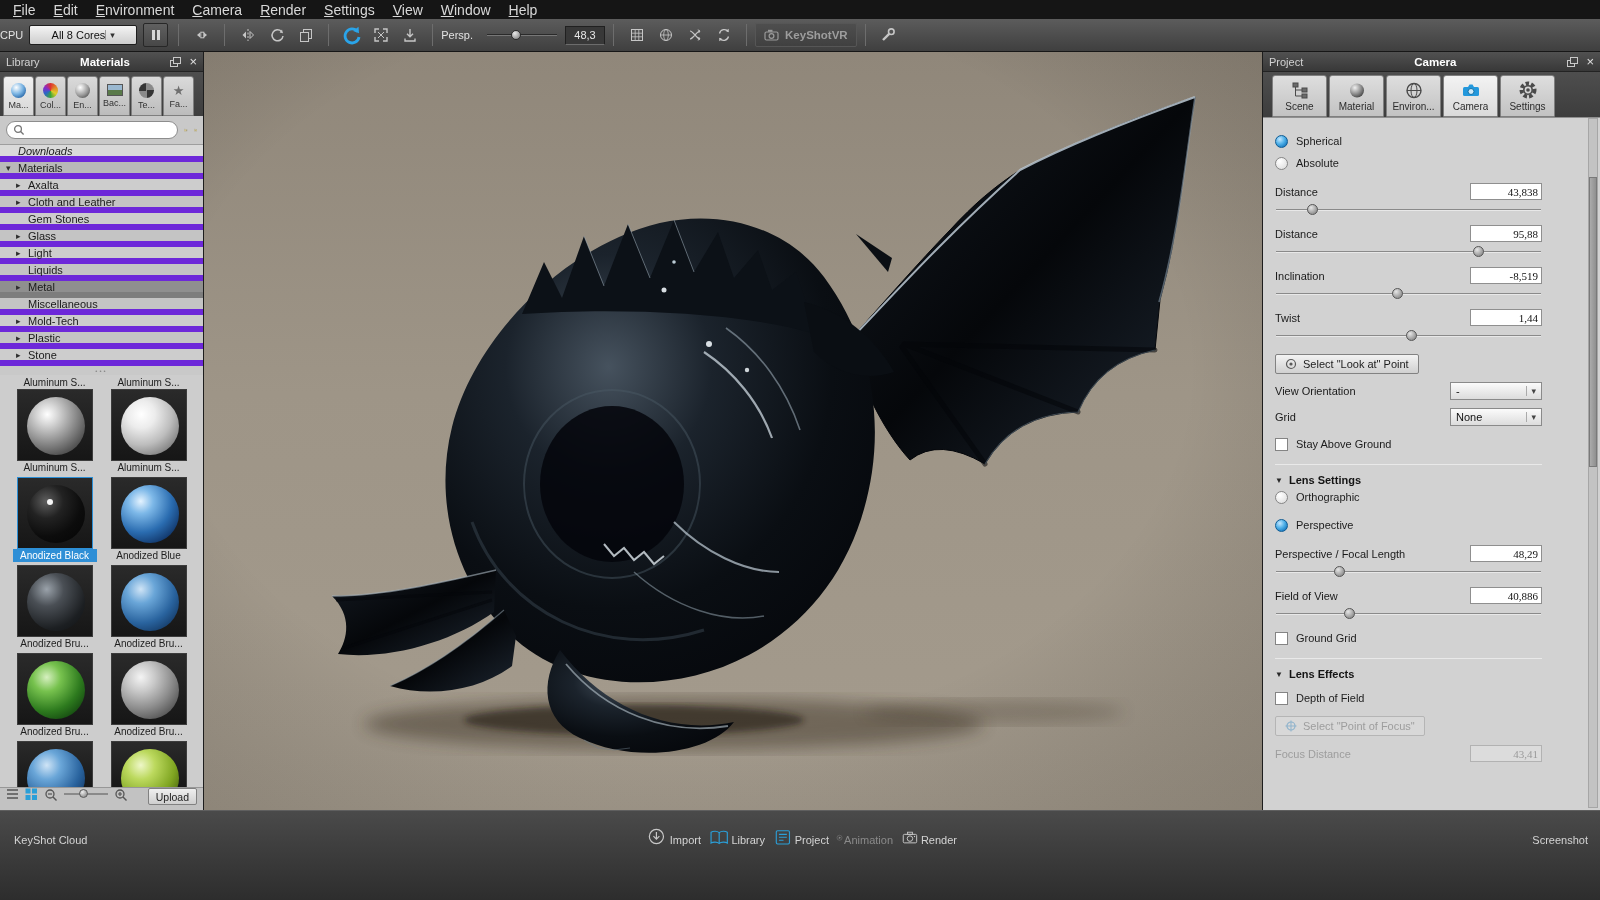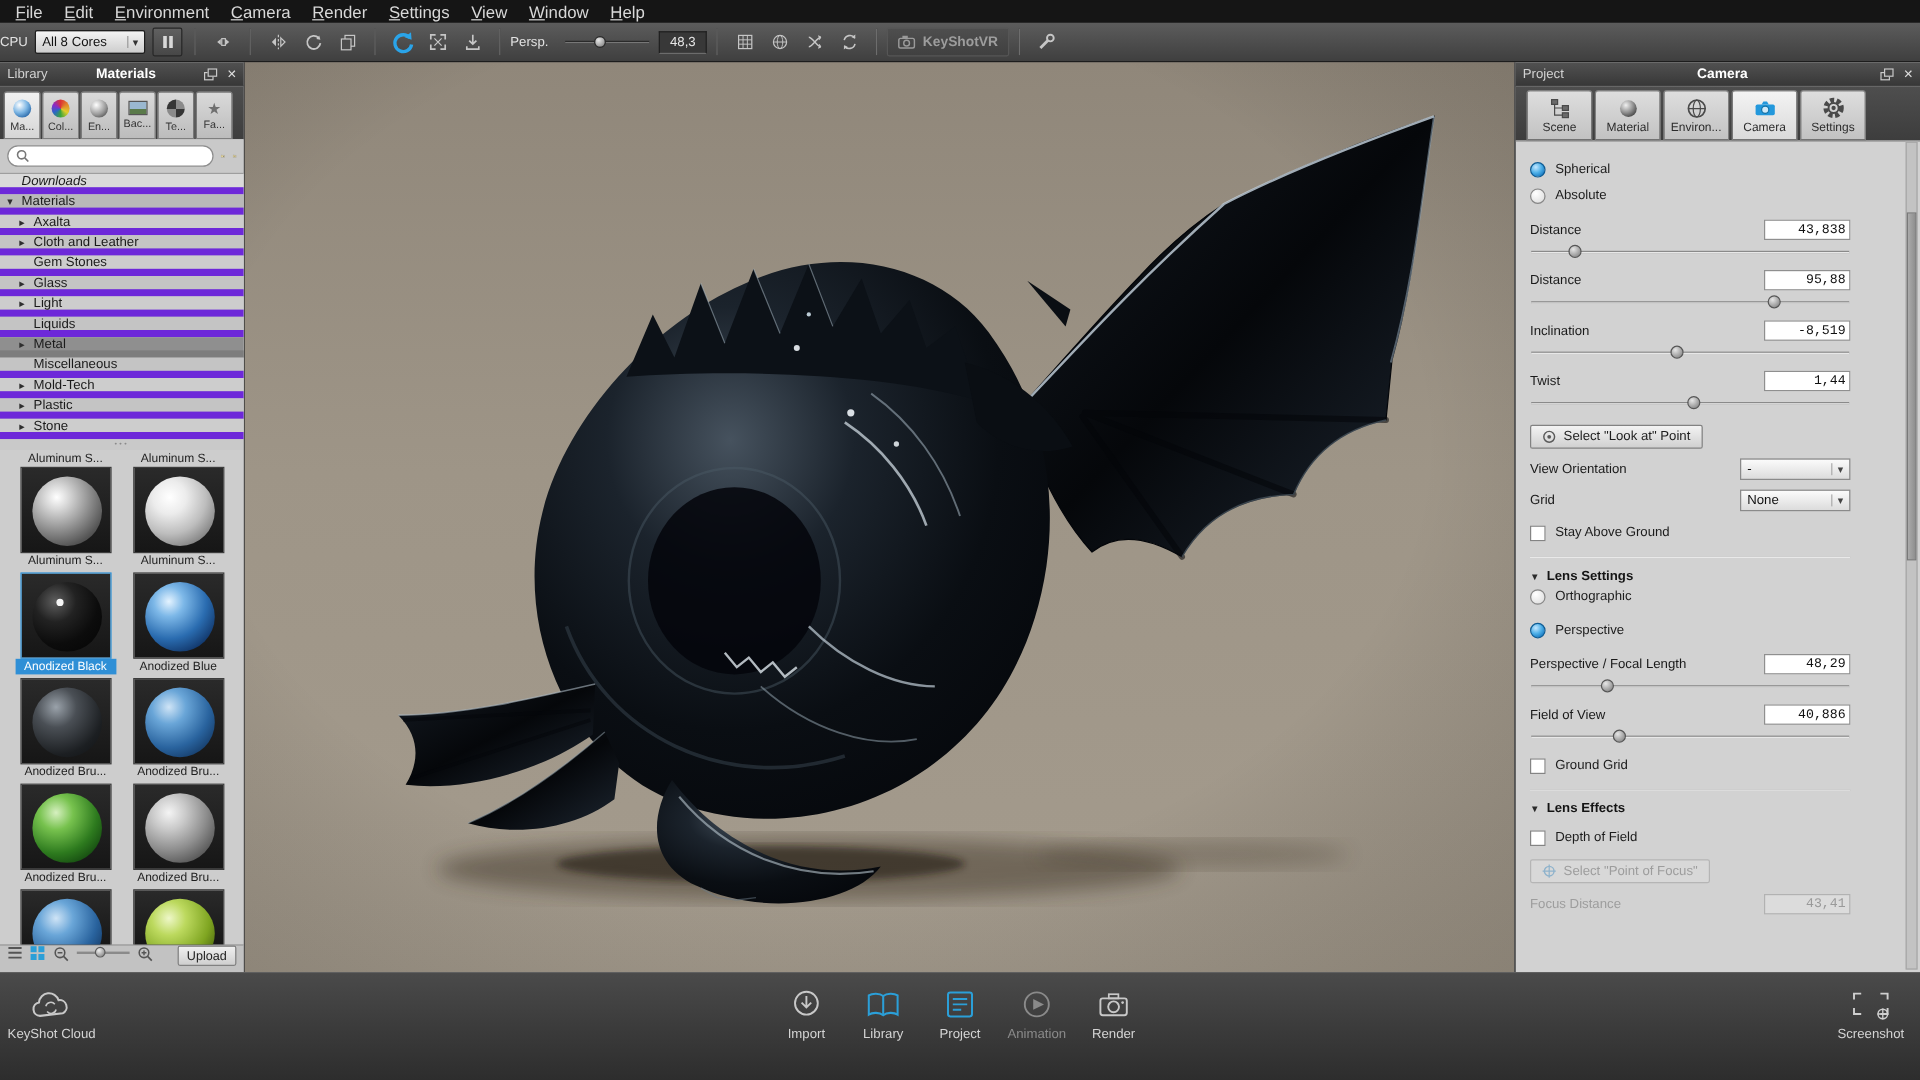--- a/index.html
+++ b/index.html
@@ -7,21 +7,21 @@
   .app{position:absolute;inset:0;width:1600px;height:900px;background:#3a3a3a;color:#1c1c1c;cursor:default}
 
   
   .menubar{position:absolute;left:0;top:0;right:0;height:19px;background:#151515;display:flex;align-items:center;padding-left:4px}
   .menu-item{color:#d8d8d8;font-size:14px;padding:2px 9px}
   .menu-item::first-letter{text-decoration:underline}
 
   
   .toolbar{position:absolute;left:0;top:19px;right:0;height:33px;background:linear-gradient(#5c5c5c,#3f3f3f);border-bottom:1px solid #171717;display:flex;align-items:center;padding:0 0;color:#ccc}
   .tb-label{color:#e2e2e2;margin-right:6px;font-size:11px}
-  .tb-dd{width:92px;height:20px;background:linear-gradient(#f4f4f4,#cdcdcd);border:1px solid #1e1e1e;border-radius:2px;display:flex;align-items:center;justify-content:space-between;padding:0 5px;color:#111}
+  .tb-dd{width:108px;height:20px;background:linear-gradient(#f4f4f4,#cdcdcd);border:1px solid #1e1e1e;border-radius:2px;display:flex;align-items:center;justify-content:center;padding:0 5px;color:#111}
   .tb-dd .dar{font-size:9px;color:#333;border-left:1px solid #999;padding-left:4px}
   .tbtn{display:flex;align-items:center;justify-content:center;width:25px;height:24px;margin:0 2px;border-radius:2px}
   .tbtn.boxed{background:linear-gradient(#606060,#474747);border:1px solid #272727}
   .vsep{width:1px;height:22px;background:#2b2b2b;border-right:1px solid #6d6d6d;margin:0 8px}
   .persp-slider{position:relative;width:70px;height:14px;margin:0 8px}
   .persp-slider .trk{position:absolute;left:0;right:0;top:6px;height:2px;background:#2a2a2a;border-bottom:1px solid #777}
   .persp-slider .hnd{position:absolute;top:2px;width:10px;height:10px;border-radius:50%;background:radial-gradient(circle at 35% 30%,#e8e8e8,#9e9e9e 65%,#6f6f6f);border:1px solid #2c2c2c}
   .tb-num{width:40px;height:19px;background:#383838;border:1px solid #202020;border-bottom-color:#6c6c6c;color:#e6e6e6;font-size:11px;text-align:center}
   .ksvr{display:flex;align-items:center;gap:5px;height:24px;padding:0 8px;border:1px solid #565656;border-radius:2px;background:linear-gradient(#4e4e4e,#404040);color:#9d9d9d;font-size:11.5px;font-weight:bold}
 
@@ -95,42 +95,42 @@
   .rtabs{height:46px;background:linear-gradient(#4e4e4e,#3d3d3d);display:flex;align-items:flex-end;padding:3px 2px 0 9px;gap:2px;border-bottom:1px solid #8f8f8f}
   .rtab{width:55px;height:42px;background:linear-gradient(#dedede,#c2c2c2);border:1px solid #7f7f7f;border-radius:3px 3px 0 0;display:flex;flex-direction:column;align-items:center;justify-content:center;gap:1px}
   .rtab.active{background:linear-gradient(#f3f3f3,#dadada)}
   .rtab .lbl10{font-size:10px;color:#2c2c2c;white-space:nowrap;overflow:hidden;max-width:52px}
   .p-content{position:relative;flex:1;padding:12px 0 0 12px;width:279px}
   .rrow{display:flex;align-items:center;height:22px}
   .radio{width:13px;height:13px;border-radius:50%;border:1px solid #868686;background:radial-gradient(circle at 35% 30%,#fff,#d9d9d9);margin-right:8px}
   .radio.on{background:radial-gradient(circle at 35% 30%,#c4e7ff,#4fb0e8 45%,#1474bd 85%);border-color:#0f5c94}
   .frow{display:flex;justify-content:space-between;align-items:center;margin-top:9px}
   .flabel{color:#1a1a1a}
-  .num{width:72px;height:17px;background:#fff;border:1px solid #8f8f8f;font-size:11px;text-align:right;padding:0 3px;color:#111;font-family:Liberation Mono, monospace}
+  .num{width:72px;height:17px;background:#fff;border:1px solid #8f8f8f;font-size:11px;text-align:right;padding:0 3px;color:#111;font-family:Liberation Serif, serif}
   .num.dis{background:#dcdcdc;color:#9a9a9a;border-color:#b2b2b2}
   .slider{position:relative;height:13px;margin:3px 0 2px}
   .slider .trk{position:absolute;left:1px;right:1px;top:6px;height:2px;background:#8a8a8a;border-bottom:1px solid #e8e8e8}
   .slider .hnd{position:absolute;top:1px;width:11px;height:11px;border-radius:50%;background:radial-gradient(circle at 35% 30%,#e6e6e6,#a2a2a2 60%,#7c7c7c);border:1px solid #565656}
   .kbtn{display:inline-flex;align-items:center;gap:6px;height:20px;padding:0 9px;background:linear-gradient(#f3f3f3,#d0d0d0);border:1px solid #828282;border-radius:2px;font-size:11px;color:#1d1d1d;margin-top:10px}
   .kbtn.dis{background:#d8d8d8;color:#9d9d9d;border-color:#b5b5b5}
   .ddrow{display:flex;justify-content:space-between;align-items:center;margin-top:8px}
   .dd{width:92px;height:18px;background:linear-gradient(#fbfbfb,#dcdcdc);border:1px solid #8a8a8a;display:flex;align-items:center;justify-content:space-between;padding:0 5px;color:#111}
   .dd .dar{font-size:9px;color:#444;border-left:1px solid #aaa;padding-left:4px}
   .cbrow{display:flex;align-items:center;margin-top:10px;height:16px}
   .cb{width:13px;height:13px;background:#fff;border:1px solid #848484;margin-right:8px}
   .divider{height:1px;background:#9f9f9f;border-bottom:1px solid #e9e9e9;margin:12px 0 2px}
   .sect{display:flex;align-items:center;gap:6px;margin-top:9px;font-weight:bold;color:#141414}
   .sect .tri{font-size:8px;color:#2a2a2a}
   .gtxt{color:#9d9d9d}
   .rscroll{position:absolute;right:2px;top:66px;bottom:2px;width:10px;background:#c3c3c3;border:1px solid #a6a6a6}
   .rscroll .rthumb{position:absolute;left:0;right:0;top:58px;height:290px;background:linear-gradient(90deg,#ababab,#8f8f8f);border:1px solid #797979}
 
   
   .bottombar{position:absolute;left:0;right:0;bottom:0;height:90px;background:linear-gradient(#4a4a4a,#2d2d2d);border-top:1px solid #5f5f5f}
-  .bb-item{display:flex;flex-direction:column;align-items:center;width:58px}
+  .bb-item{display:flex;align-items:center;width:58px}
   .bb-label{font-size:11px;color:#d4d4d4;margin-top:3px;white-space:nowrap}
   .bb-label.dim{color:#8a8a8a}
   .bb-center{position:absolute;left:50%;top:12px;transform:translateX(-50%);display:flex;gap:6px}
   .bb-cloud{position:absolute;left:14px;top:12px}
   .bb-shot{position:absolute;right:12px;top:12px}
 </style>
 </head>
 <body>
 
 <div class="app">

